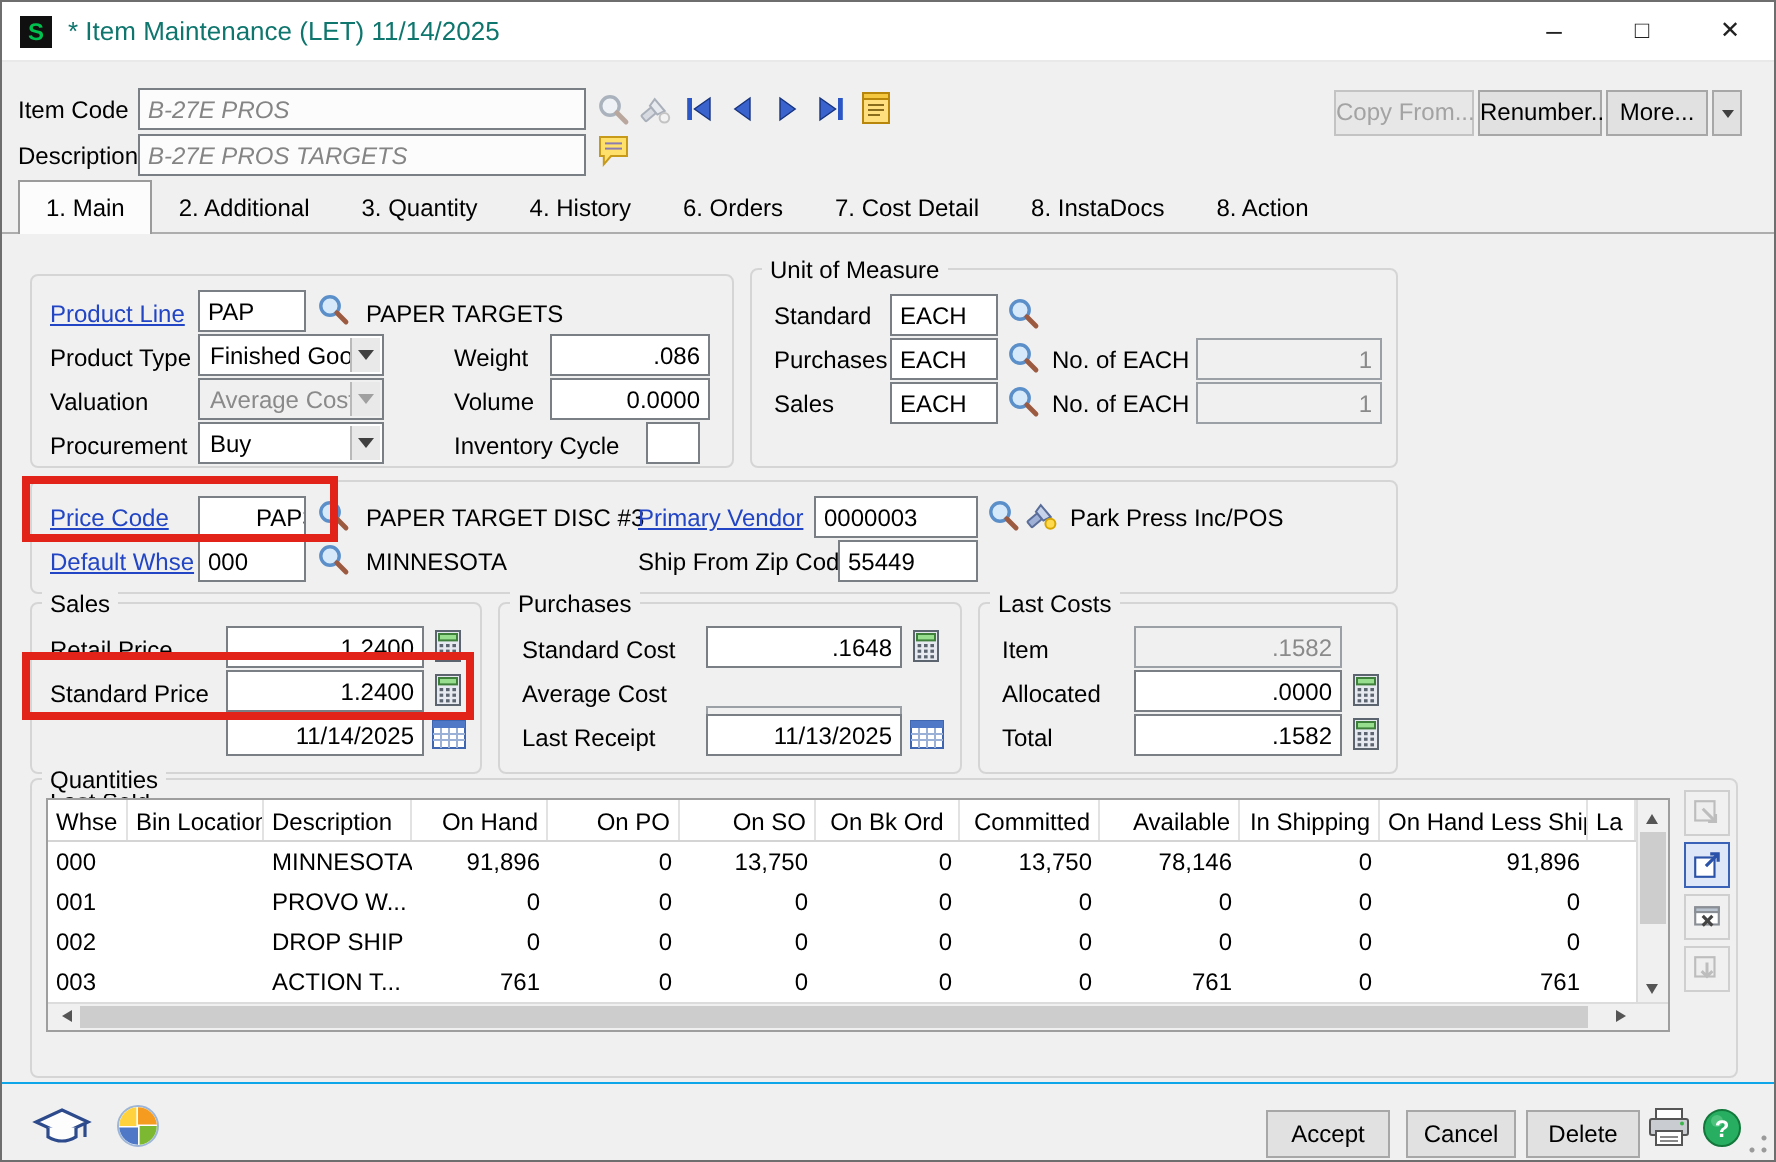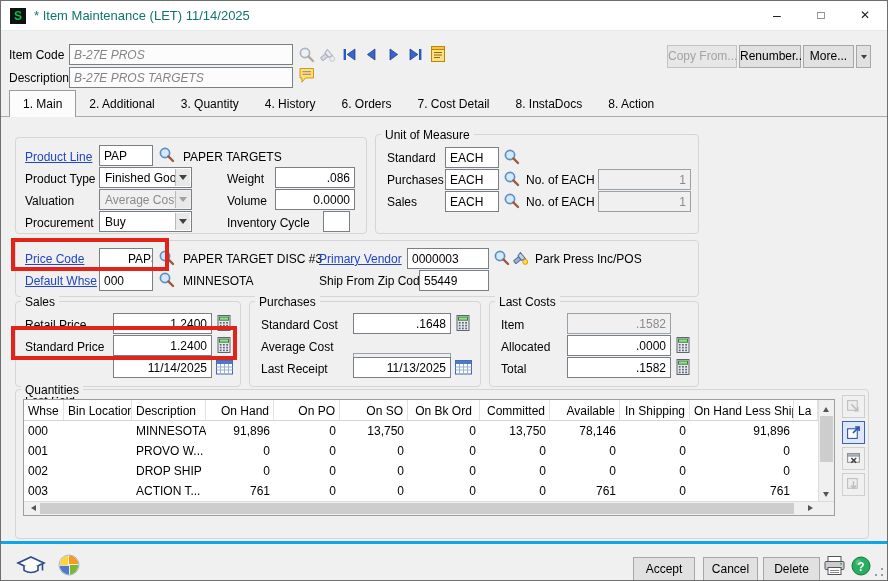--- a/index.html
+++ b/index.html
@@ -55,21 +55,21 @@
   .hscroll .thumb { position:absolute; left:16px; top:1px; height:11px; right:40px; background:#cdcdcd; }
   .tri { position:absolute; width:0; height:0; }
   .side-btn { position:absolute; left:841px; width:23px; height:23px; background:#f0f0f0; border:1px solid #cfcfcf; cursor:pointer; padding:3px; line-height:0; }
   .side-btn.active { border:1px solid #3a63b8; background:#dde7f7; }
   .side-btn.disabled { cursor:default; }
 
   
   .hl { position:absolute; border:4px solid #e2231a; z-index:60; pointer-events:none; }
 
   
-  .footer { position:absolute; left:0; right:0; top:540px; bottom:0; background:#f0f0f0; border-top:3px solid #0ea5e9; }
+  .footer { position:absolute; left:0; right:0; top:540px; bottom:0; background:#f0f0f0; border-top:1px solid #0ea5e9; }
   .grip { position:absolute; right:3px; bottom:3px; width:10px; height:10px;
           background:
             radial-gradient(circle at 8px 2px, #9a9a9a 1px, transparent 1.5px),
             radial-gradient(circle at 8px 8px, #9a9a9a 1px, transparent 1.5px),
             radial-gradient(circle at 2px 8px, #9a9a9a 1px, transparent 1.5px); }
 </style>
 </head>
 <body>
 
 <div id="window">

